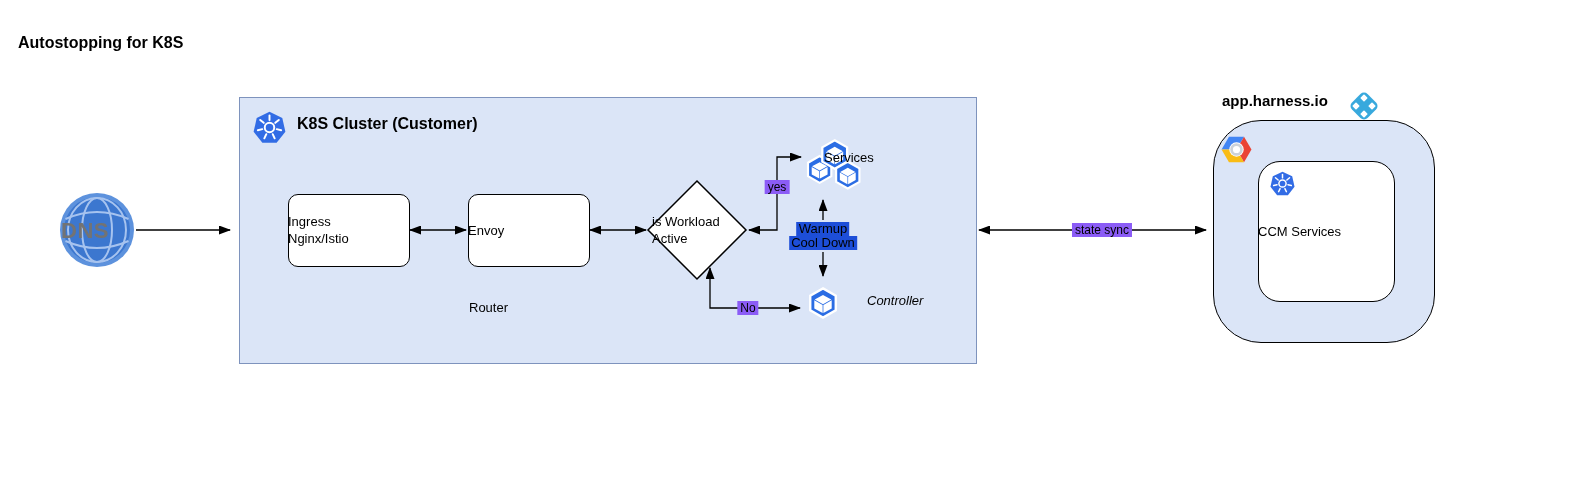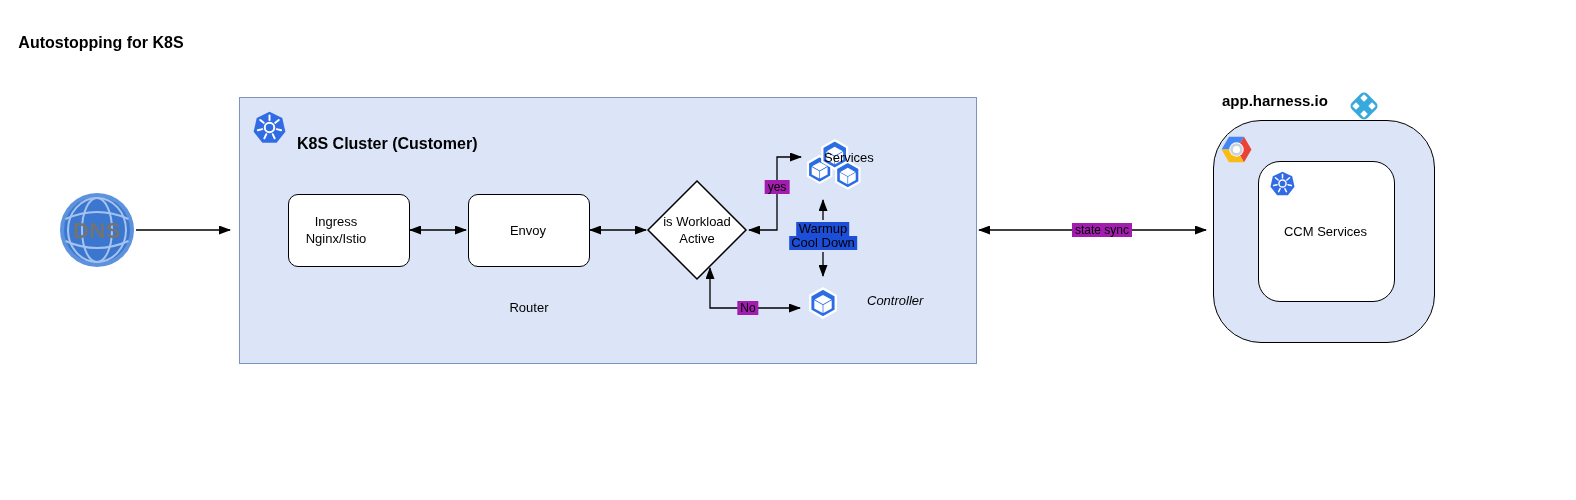--- a/index.html
+++ b/index.html
@@ -15,27 +15,27 @@
   .box{position:absolute;background:#fff;border:1.5px solid var(--node-stroke);border-radius:10px;z-index:1;}
   #cluster-box{position:absolute;left:239px;top:97px;width:736px;height:265px;
     background:var(--cluster-fill);border:1px solid var(--cluster-stroke);z-index:0;}
   #harness-box{position:absolute;left:1213px;top:120px;width:220px;height:221px;
     background:var(--cluster-fill);border:1.5px solid var(--node-stroke);border-radius:48px;z-index:1;}
   #ccm-box{position:absolute;left:1258px;top:161px;width:135px;height:139px;
     background:#fff;border:1.5px solid var(--node-stroke);border-radius:22px;z-index:2;}
   
   #edges{position:absolute;left:0;top:0;z-index:5;pointer-events:none;}
   
-  .lbl{position:absolute;z-index:10;font-size:13px;line-height:17px;text-align:center;}
+  .lbl{position:absolute;z-index:10;font-size:13px;line-height:17px;text-align:left;}
   .lbl.centered{transform:translate(0,-50%);}
   .edge-lbl{position:absolute;z-index:10;font-size:12px;line-height:14px;
-    transform:translate(-50%,-50%);background:#a21caf;padding:0 3px;white-space:nowrap;}
+    transform:translate(-50%,-50%);background:#8b5cf6;padding:0 3px;white-space:nowrap;}
   .left-lbl{position:absolute;z-index:10;font-size:13px;transform:translate(0,-50%);white-space:nowrap;}
   #page-title{left:18px;top:33px;width:166px;font-size:16px;line-height:20px;font-weight:bold;}
-  #cluster-title{left:297px;top:115px;font-size:16px;font-weight:bold;text-align:left;white-space:nowrap;margin-top:20px;}
+  #cluster-title{left:297px;top:115px;font-size:16px;font-weight:bold;text-align:left;white-space:nowrap;}
   #harness-title{left:1222px;top:92px;font-size:15px;font-weight:bold;text-align:left;white-space:nowrap;}
   #dns-label{left:61px;top:230px;width:72px;transform:translate(0,-50%);
     color:#737373;font-size:22px;font-weight:bold;letter-spacing:.5px;}
   #warmup-label{left:823px;top:236px;transform:translate(-50%,-50%);font-size:13px;line-height:14px;
     text-align:center;z-index:10;position:absolute;white-space:nowrap;}
   #warmup-label span{display:inline-block;background:#1d4ed8;padding:0 2px;}
   .icon{position:absolute;z-index:10;}
 </style>
 </head>
 <body>

